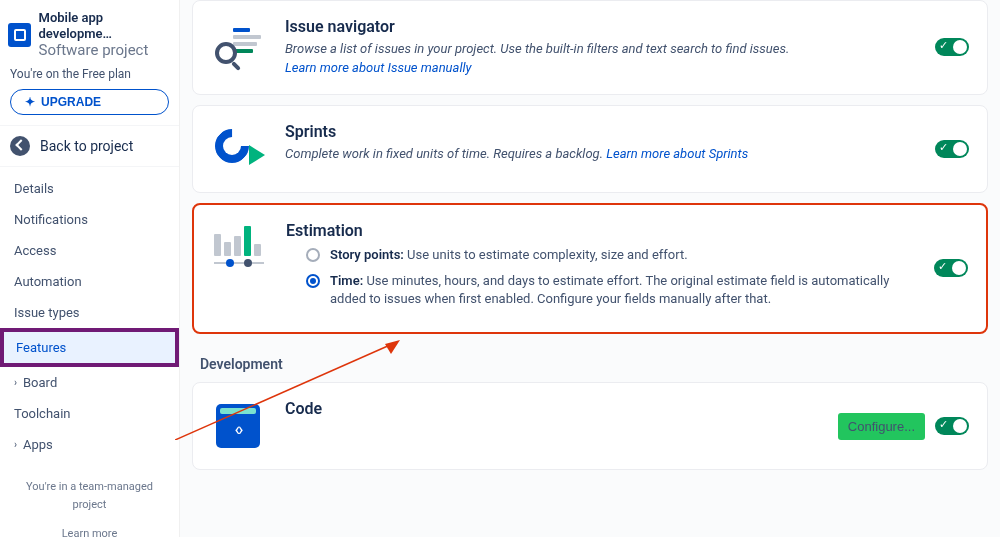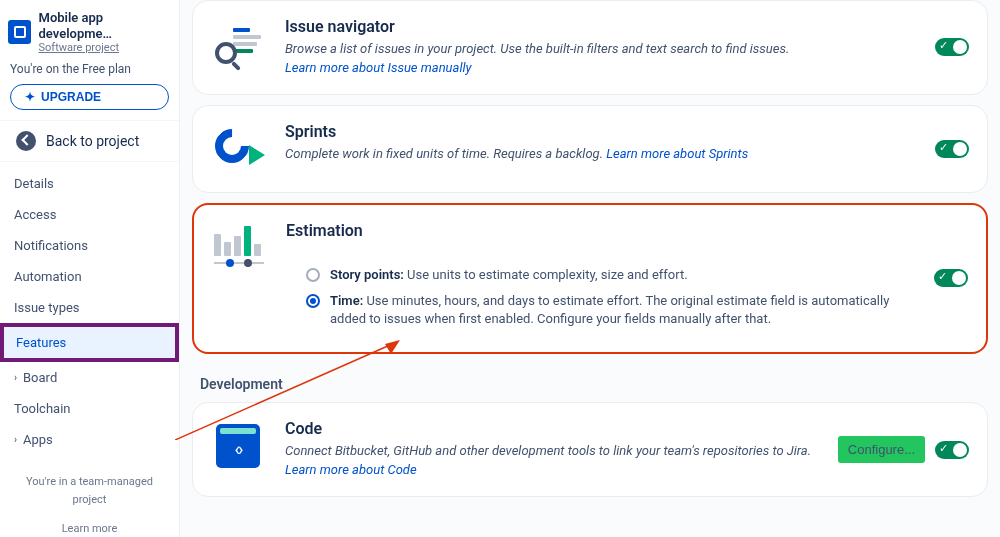--- a/index.html
+++ b/index.html
@@ -4,50 +4,50 @@
 <style>
   * { box-sizing: border-box; margin: 0; padding: 0; }
   body { font-family: -apple-system, BlinkMacSystemFont, "Segoe UI", Roboto, Helvetica, Arial, sans-serif; font-size: 14px; color: #172B4D; background: #fff; width: 1000px; height: 537px; overflow: hidden; position: relative; }
   .layout { display: flex; height: 100%; }
   
   .sidebar { width: 180px; flex: 0 0 180px; display: flex; flex-direction: column; border-right: 1px solid #f0f0f0; }
   .proj-header { display: flex; align-items: center; padding: 10px 8px 6px 8px; gap: 8px; }
   .proj-icon { width: 24px; height: 24px; background: #0052CC; border-radius: 3px; position: relative; }
   .proj-icon::after { content:""; position:absolute; left:6px; top:6px; width:8px; height:8px; border:2px solid #fff; border-radius:2px; }
   .proj-title { font-size: 13px; font-weight: 600; color:#172B4D; line-height: 1.2; }
-  .proj-subtitle { font-size: 11px; color:#6B778C;text-decoration:underline; }
+  .proj-subtitle { font-size: 15px; color:#6B778C; }
   .plan-note { font-size: 12px; color:#42526E; padding: 2px 10px; }
   .upgrade-btn { margin: 6px 10px 10px 10px; border:1px solid #0052CC; color:#0052CC; background:#fff; border-radius:16px; padding:5px 14px; font-size:12px; font-weight:600; display:inline-flex; align-items:center; gap:6px; cursor:pointer; }
-  .back-row { display:flex; align-items:center; gap:10px; padding:10px 16px; border-top:1px solid #f4f5f7; border-bottom:1px solid #f4f5f7; cursor:pointer; }
+  .back-row { display:flex; align-items:center; gap:10px; padding:10px 10px; border-top:1px solid #f4f5f7; border-bottom:1px solid #f4f5f7; cursor:pointer; }
   .back-ic { width:20px; height:20px; border-radius:50%; background:#42526E; position:relative; }
   .back-ic::after{content:""; position:absolute; left:7px; top:5px; width:6px; height:6px; border-left:2px solid #fff; border-bottom:2px solid #fff; transform:rotate(45deg);}
   .nav { padding: 6px 0; flex:1; }
   .nav-item { padding: 8px 14px; font-size: 13px; color:#42526E; cursor:pointer; display:flex; align-items:center; gap:6px;}
   .nav-item.active { color:#0052CC; background:#E9F2FF; border-left:2px solid #0052CC; padding-left:12px; position:relative; }
   .nav-item.highlight { border:4px solid #701a75; }
   .chevr { font-size:10px; color:#42526E; }
   .side-foot { padding: 12px 14px 20px; font-size: 11px; color:#6B778C; text-align:center; line-height:1.6;}
   .side-foot .lm { display:block; color:#6B778C; margin-top:12px; text-decoration:none; cursor:pointer;}
   
   .main { flex:1; padding: 0 12px 20px 12px; overflow-y:auto; background:#fafbfc;}
-  .card { background:#fff; border:1px solid #ebecf0; border-radius:16px; padding:16px 18px; margin-top:10px; display:flex; align-items:flex-start; gap:20px; position:relative; }
+  .card { background:#fff; border:1px solid #ebecf0; border-radius:8px; padding:16px 18px; margin-top:10px; display:flex; align-items:flex-start; gap:20px; position:relative; }
   .card.hl { border:2px solid #DE350B; }
   .card-icon { width:54px; height:54px; flex:0 0 54px; display:flex; align-items:center; justify-content:center; }
   .card-body { flex:1; min-width:0; }
   .card-title { font-size:16px; font-weight:600; color:#172B4D; margin-bottom:4px;}
   .card-desc { font-size:13px; color:#42526E; line-height:1.45;font-style:italic; }
   .card-desc a, .link { color:#0052CC; text-decoration:none; cursor:pointer; }
   .card-right { display:flex; align-items:center; gap:10px; align-self:center; }
   .toggle { width:34px; height:18px; border-radius:10px; background:#00875A; position:relative; cursor:pointer;}
   .toggle::before{content:""; position:absolute; right:2px; top:2px; width:14px; height:14px; background:#fff; border-radius:50%;}
   .toggle::after{content:"✓"; position:absolute; left:4px; top:1px; font-size:11px; color:#fff;}
   .cfg-btn { background:#22c55e; border:none; padding:6px 10px; font-size:13px; color:#42526E; border-radius:3px; cursor:pointer;}
   .section-h { font-size:14px; font-weight:600; color:#42526E; margin-top:22px; margin-bottom:2px; padding-left:8px;}
   
-  .radio-list { margin-top:26px; padding-left:20px; }
+  .radio-list { margin-top:6px; padding-left:20px; }
   .radio-row { display:flex; gap:10px; margin-bottom:8px; font-size:13px; }
   .radio { width:14px; height:14px; border-radius:50%; border:2px solid #A5ADBA; flex:0 0 14px; margin-top:2px; position:relative;}
   .radio.sel { border-color:#0052CC; }
   .radio.sel::after{content:""; position:absolute; left:2px; top:2px; width:6px; height:6px; background:#0052CC; border-radius:50%;}
   .radio-row .rt { flex:1; line-height:1.4; color:#42526E;}
   .radio-row .rt b { color:#172B4D; font-weight:600; }
   
   .ic-issuenav { position:relative; width:46px; height:40px;}
   .ic-issuenav .lines{position:absolute; right:0; top:4px; width:28px;}
   .ic-issuenav .lines span{display:block;height:4px;margin-bottom:3px;border-radius:1px;}
@@ -97,22 +97,22 @@
     <button class="upgrade-btn">
       <span>✦</span>
       <span>UPGRADE</span>
     </button>
     <div class="back-row">
       <div class="back-ic"></div>
       <span>Back to project</span>
     </div>
     <nav class="nav">
       <div class="nav-item">Details</div>
+      <div class="nav-item">Notifications</div>
       <div class="nav-item">Access</div>
-      <div class="nav-item">Notifications</div>
       <div class="nav-item">Automation</div>
       <div class="nav-item">Issue types</div>
       <div class="nav-item active highlight">Features</div>
       <div class="nav-item">
           <span class="chevr">›</span>
           <span>Board</span>
         </div>
       <div class="nav-item">Toolchain</div>
       <div class="nav-item">
           <span class="chevr">›</span>
@@ -202,24 +202,20 @@
     </div>
 
     <div class="section-h">Development</div>
 
     <div class="card">
       <div class="card-icon">
           <div class="ic-code"></div>
         </div>
       <div class="card-body">
         <div class="card-title">Code</div>
-        <div class="card-desc">
-          <span>Connect Bitbucket, GitHub and other development tools to link your team's repositories to Jira. </span>
-          <a class="link">Learn more about Code</a>
-        </div>
       </div>
       <div class="card-right">
         <button class="cfg-btn">Configure...</button>
         <div class="toggle"></div>
       </div>
     </div>
 
   </main>
 </div>
 

